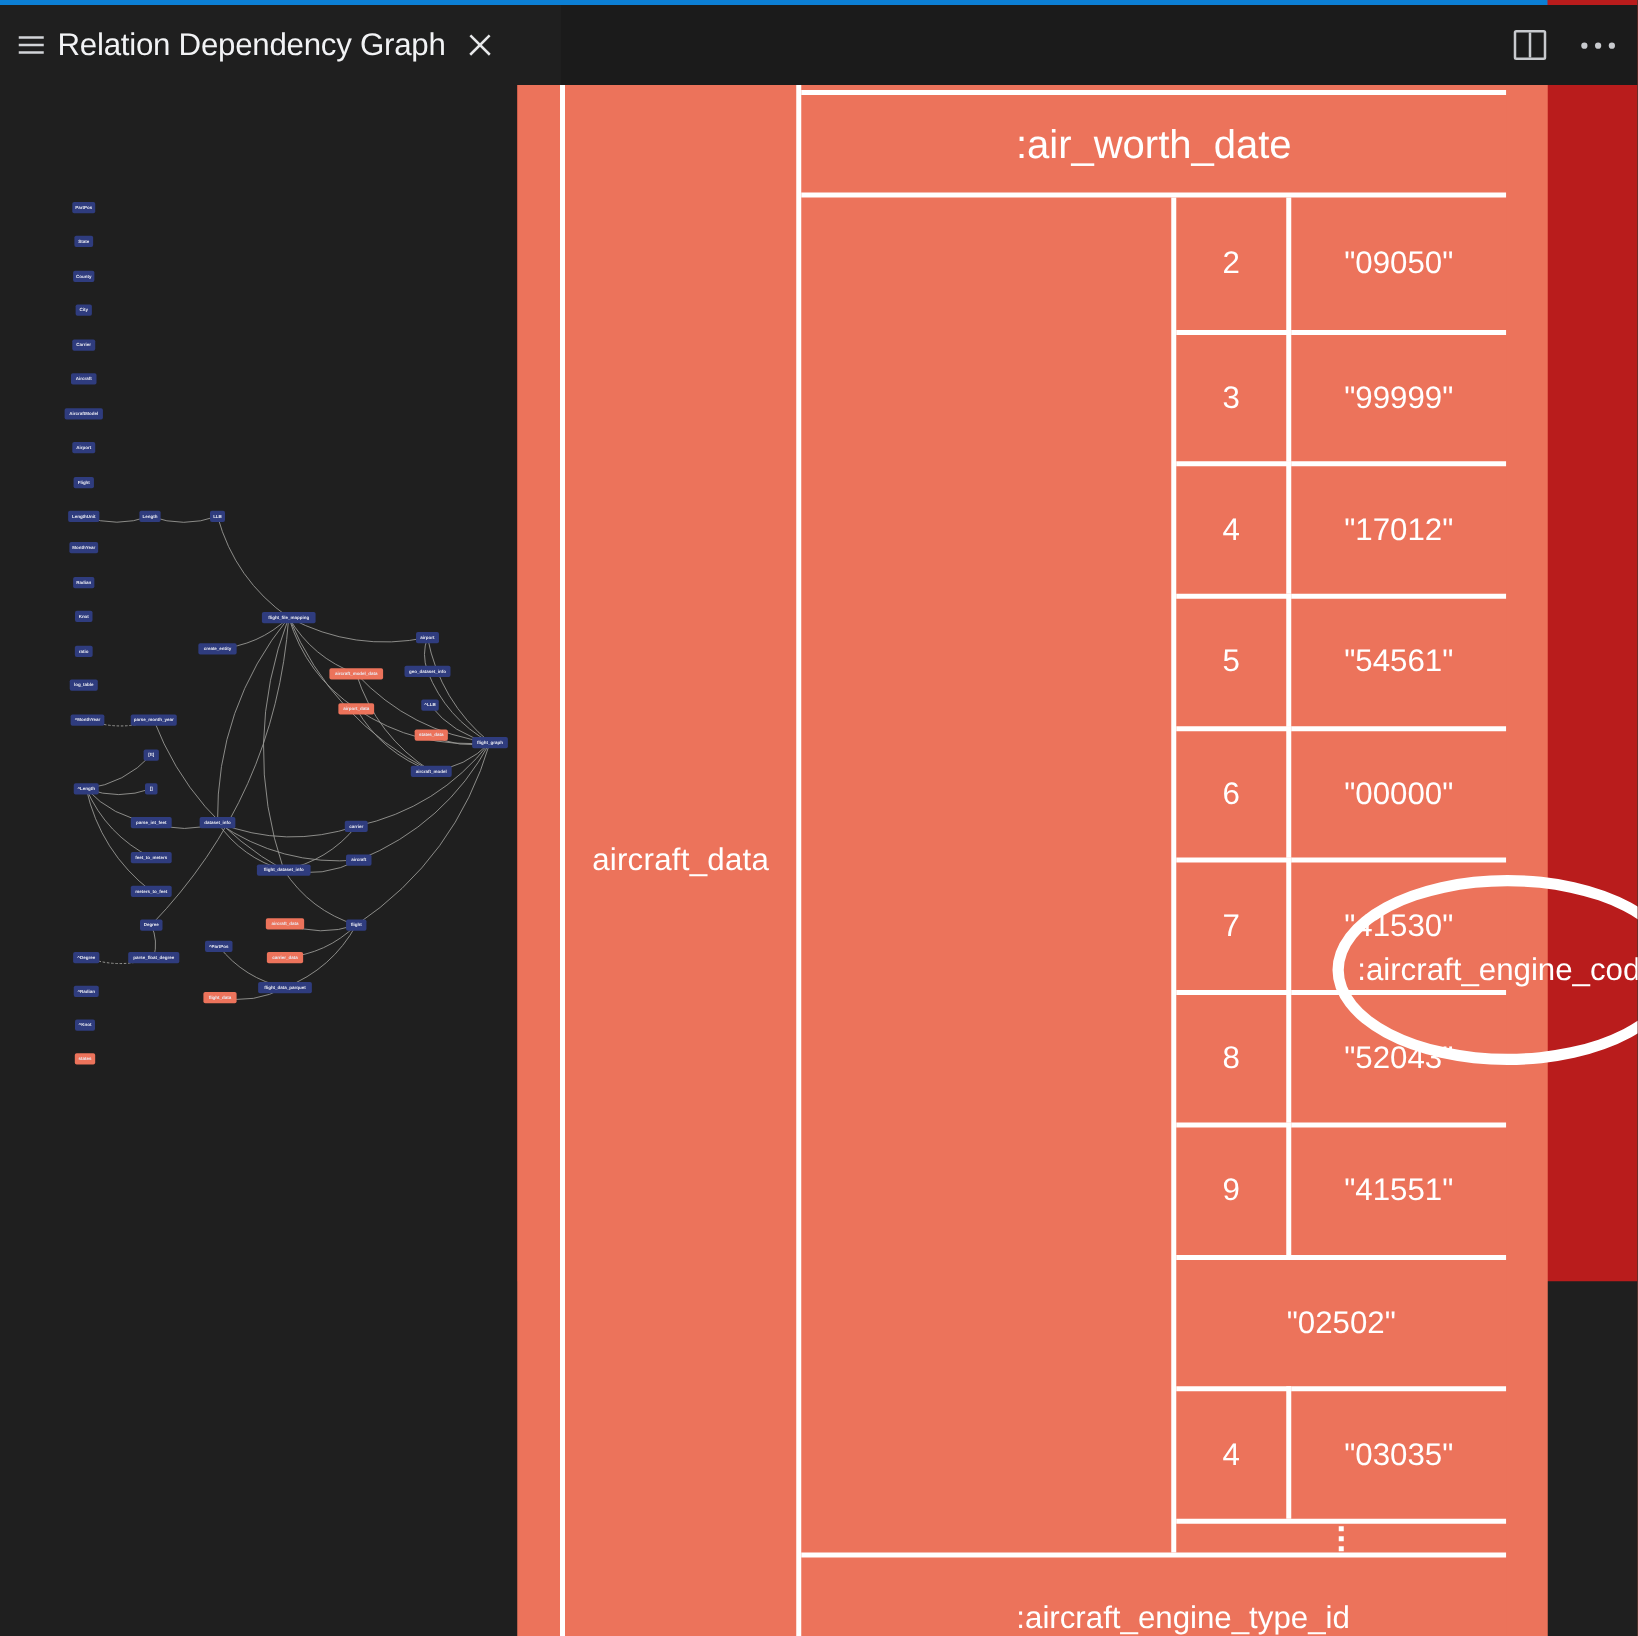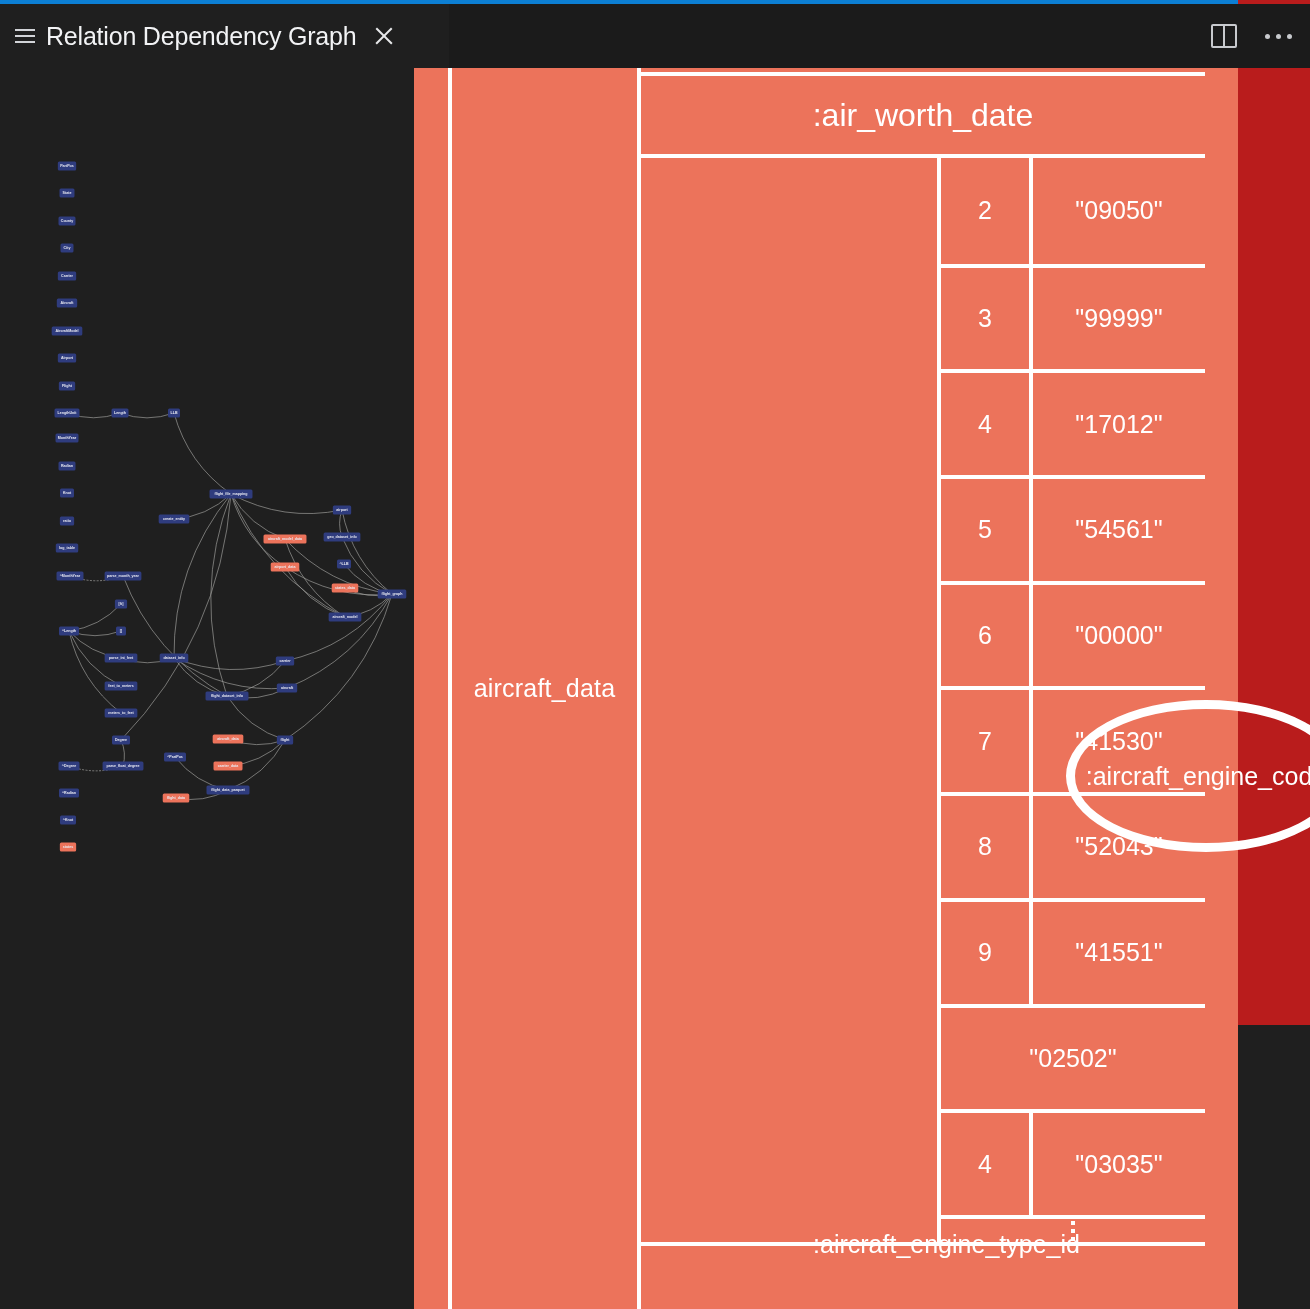--- a/index.html
+++ b/index.html
@@ -134,22 +134,22 @@
   .tbl-ell {
     position:absolute; left:0; right:0; top: 1061px; bottom: 0;
     display:flex; align-items:center; justify-content:center;
   }
   .vdots { display:flex; flex-direction:column; gap:4px; align-items:center; }
   .vdots i { width:4px; height:4px; background:#fff; display:block; }
 
   
   .foot-line { position:absolute; left:0; right:0; bottom: 63px; height:4px; background:#fff; }
   .col-foot {
-    position:absolute; left:0; right:0; bottom: 16px; height: 63px;
-    display:flex; align-items:flex-start; justify-content:center;margin-left:47px;
+    position:absolute; left:0; right:0; bottom: 0; height: 63px;
+    display:flex; align-items:flex-end; justify-content:center;margin-left:47px;
   }
   .col-foot span { color:#fff; font-size:25px; }
 
   
   .highlight {
     position:absolute; left: 652px; top: 632px; width: 280px; height: 152px;
     border: 9px solid #ffffff; border-radius: 50%;
     pointer-events: none; z-index: 5; background: transparent;
   }
   .hl-text {

